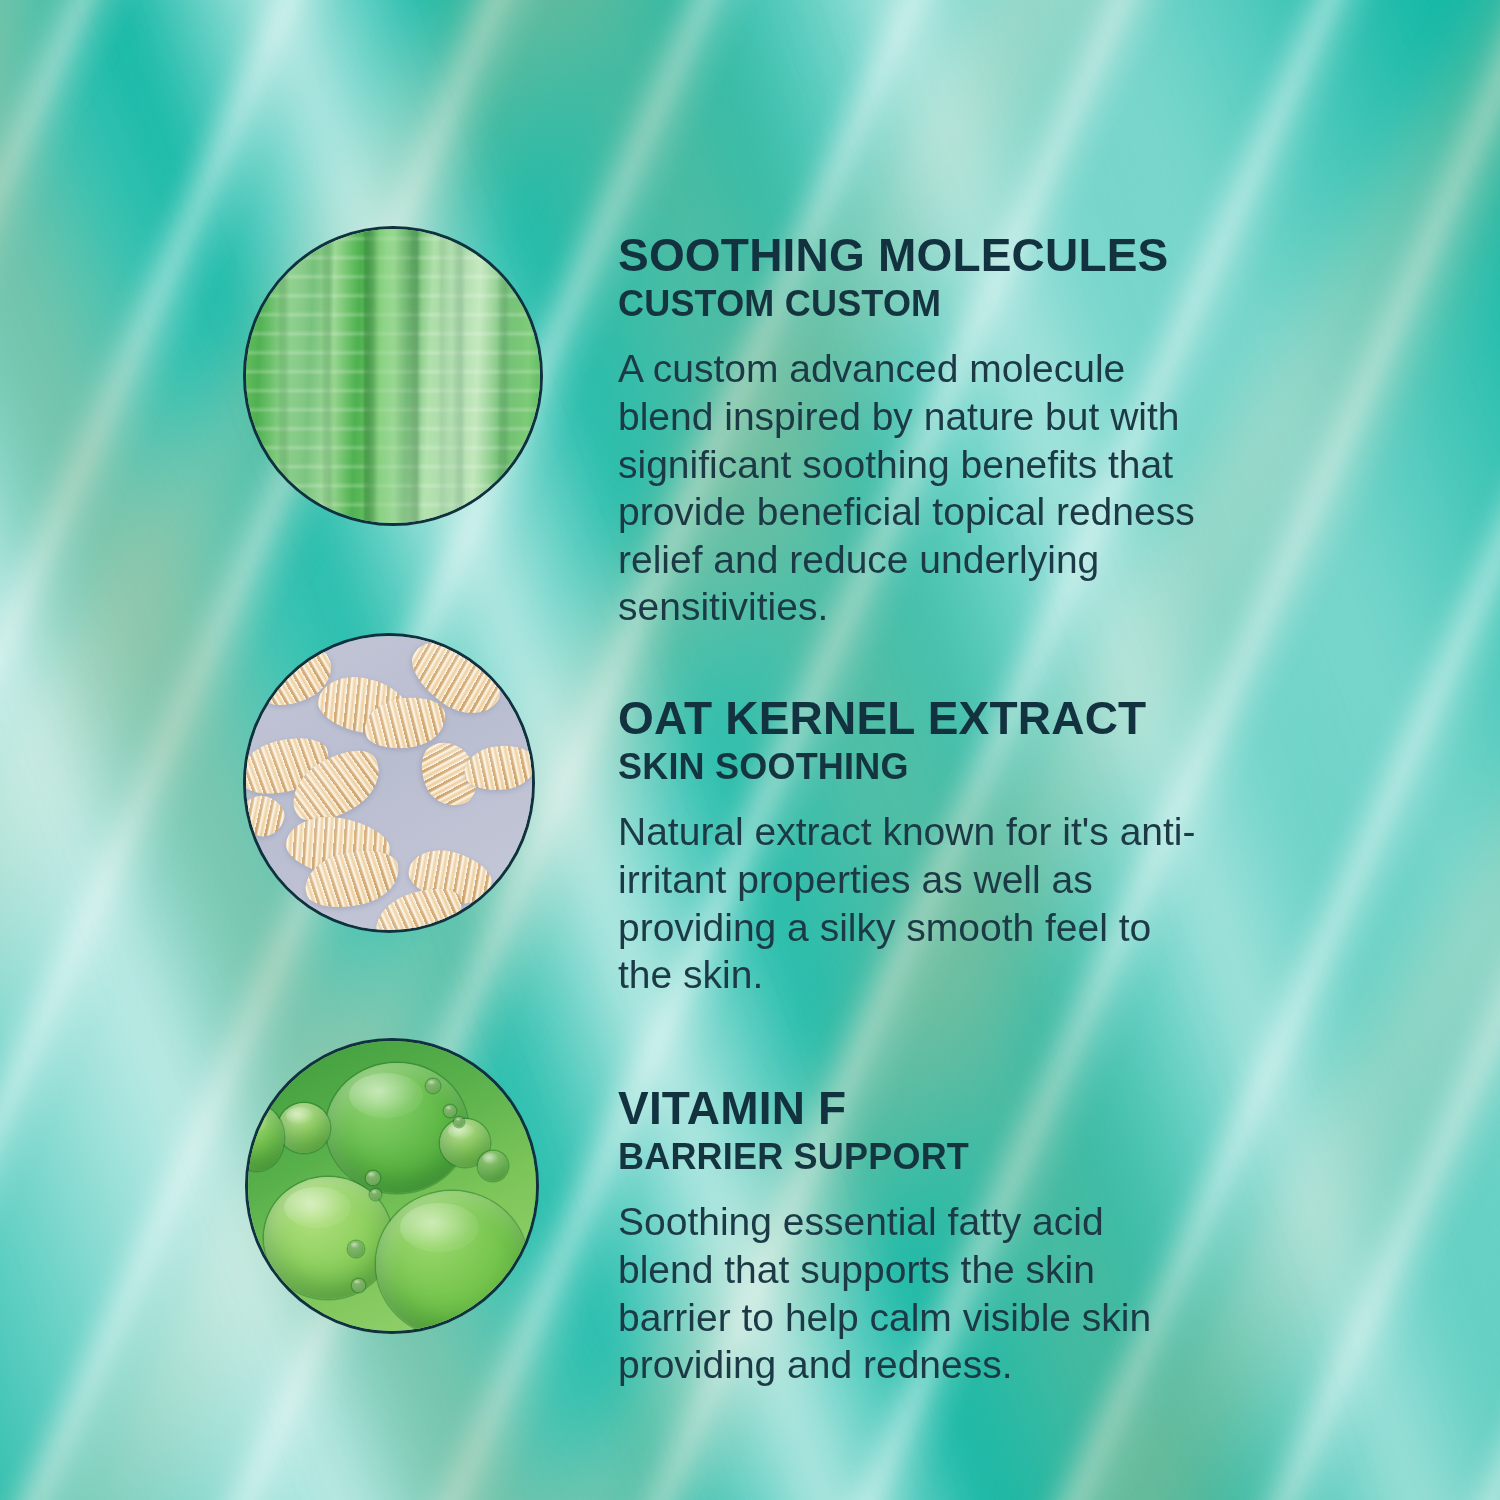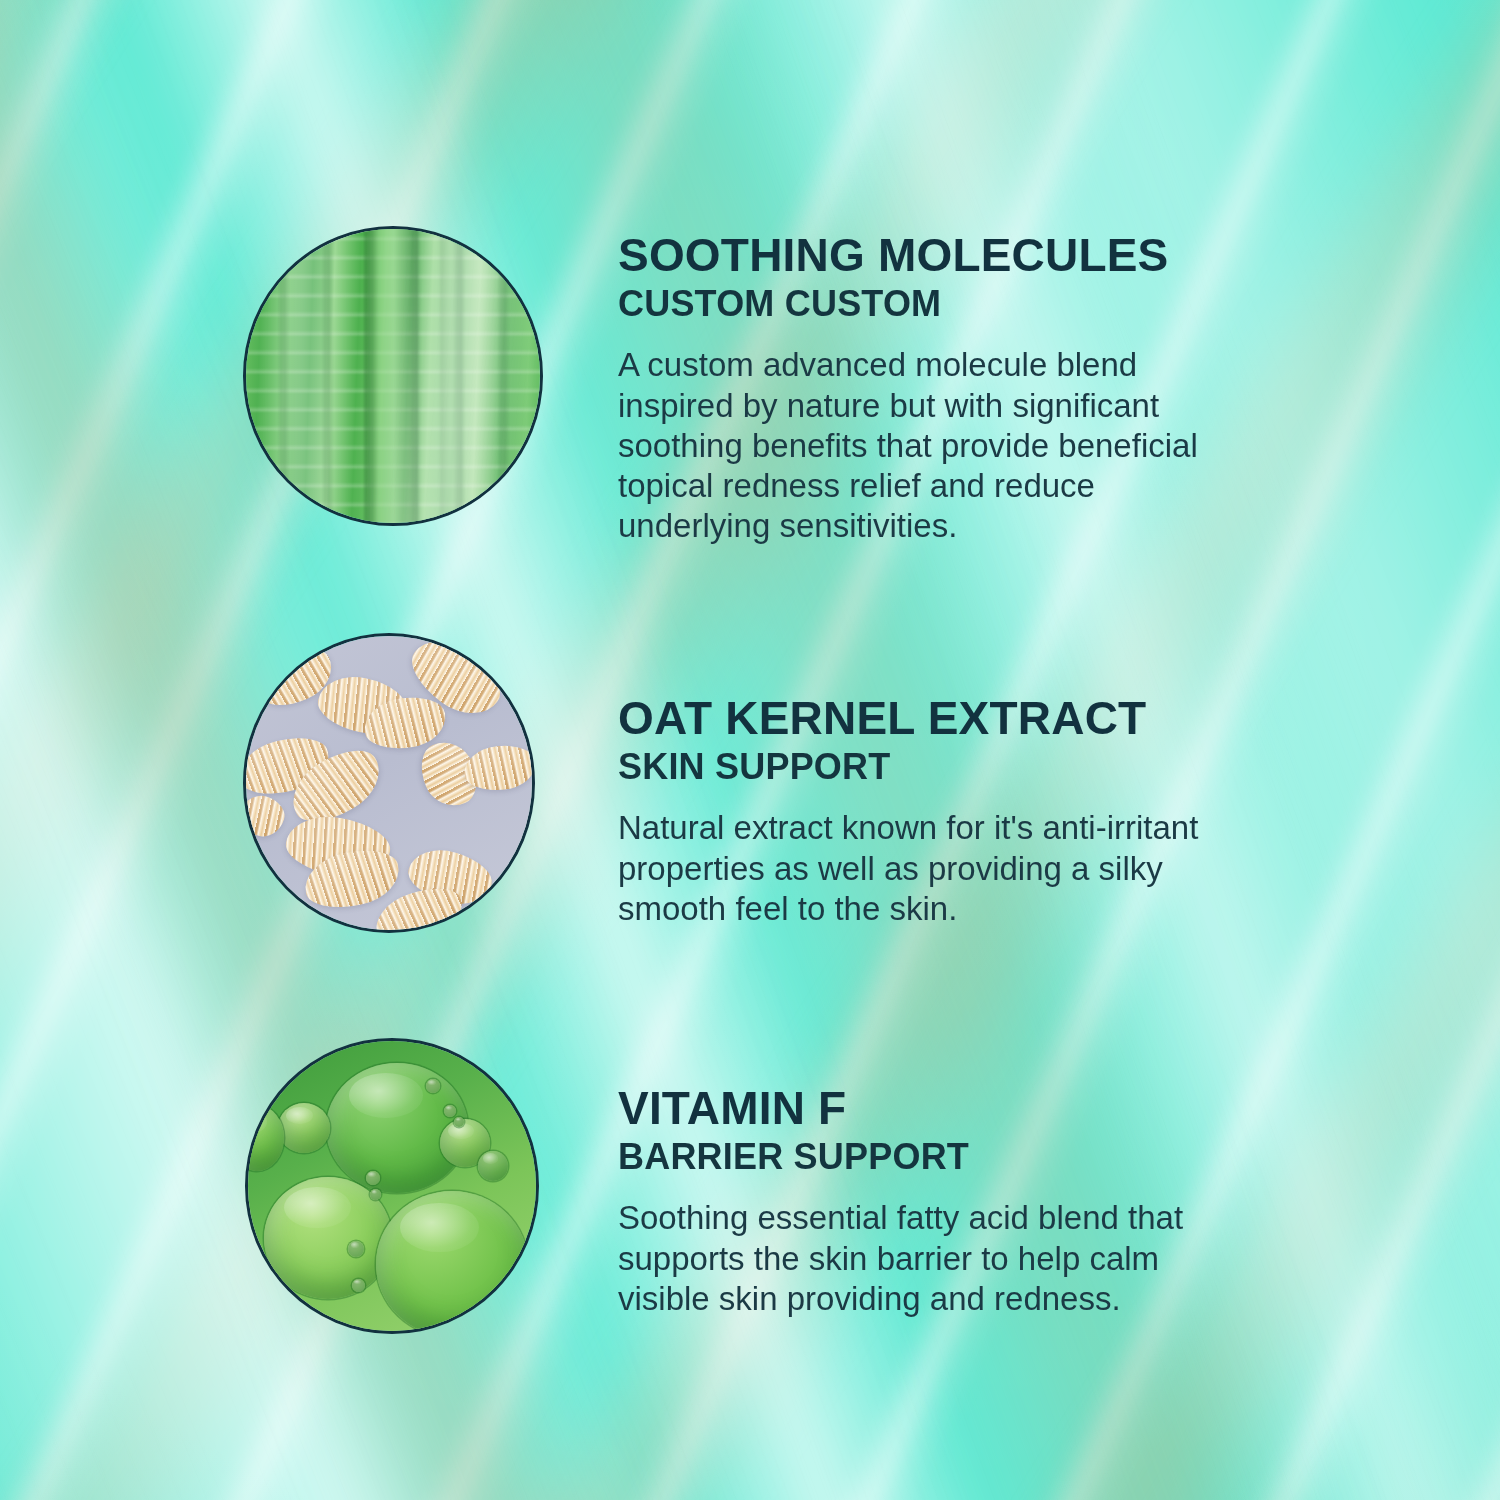--- a/index.html
+++ b/index.html
@@ -13,21 +13,21 @@
     font-family: "Liberation Sans", sans-serif;
     background: #dfe3cd;
   }
 
   
   .stage {
     position: relative;
     width: 1500px;
     height: 1500px;
     overflow: hidden;
-    background: #5eead4;
+    background: #14b8a6;
   }
 
   
   .bg-base {
     position: absolute;
     inset: 0;
     background:
       linear-gradient(118deg,
         #e3e6d2 0%,
         #dde2c9 12%,
@@ -322,21 +322,21 @@
   }
   .sub {
     font-size: 36px;
     font-weight: 600;
     letter-spacing: 0.2px;
     line-height: 1.1;
     margin: 0 0 22px 0;
     color: #14353f;
   }
   .body {
-    font-size: 33px;
+    font-size: 39px;
     font-weight: 400;
     line-height: 1.22;
     margin: 0;
     color: #1b3a45;
     max-width: 590px;
   }
 </style>
 </head>
 <body>
 
@@ -392,21 +392,21 @@
           <div class="oat" style="left:-6px;  top:160px; width:44px; height:40px; transform:rotate(18deg);"></div>
           <div class="oat" style="left:40px;  top:182px; width:104px;height:58px; transform:rotate(10deg);"></div>
           <div class="oat" style="left:58px;  top:216px; width:96px; height:54px; transform:rotate(-12deg);"></div>
           <div class="oat" style="left:162px; top:216px; width:84px; height:50px; transform:rotate(16deg);"></div>
           <div class="oat" style="left:128px; top:256px; width:90px; height:48px; transform:rotate(-18deg);"></div>
         </div>
       </div>
 
       <div class="txt">
         <h2 class="head">OAT KERNEL EXTRACT</h2>
-        <h3 class="sub">SKIN SUPPORT</h3>
+        <h3 class="sub">SKIN SOOTHING</h3>
         <p class="body">Natural extract known for it's anti-irritant properties as well as providing a silky smooth feel to the skin.</p>
       </div>
     </div>
 
     <div class="row row-3">
 
       <div class="thumb">
         <div class="thumb-inner">
           <div class="oil-bg"></div>
 

